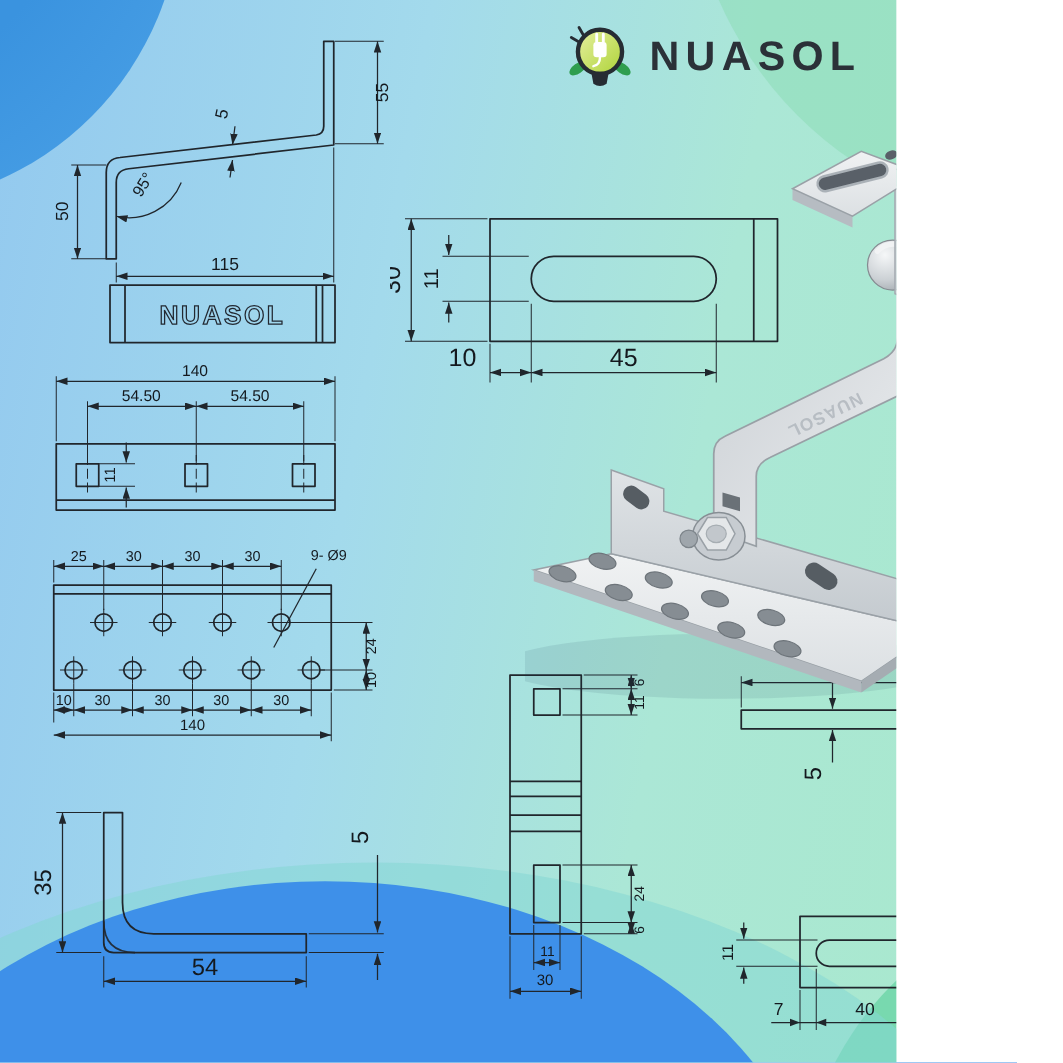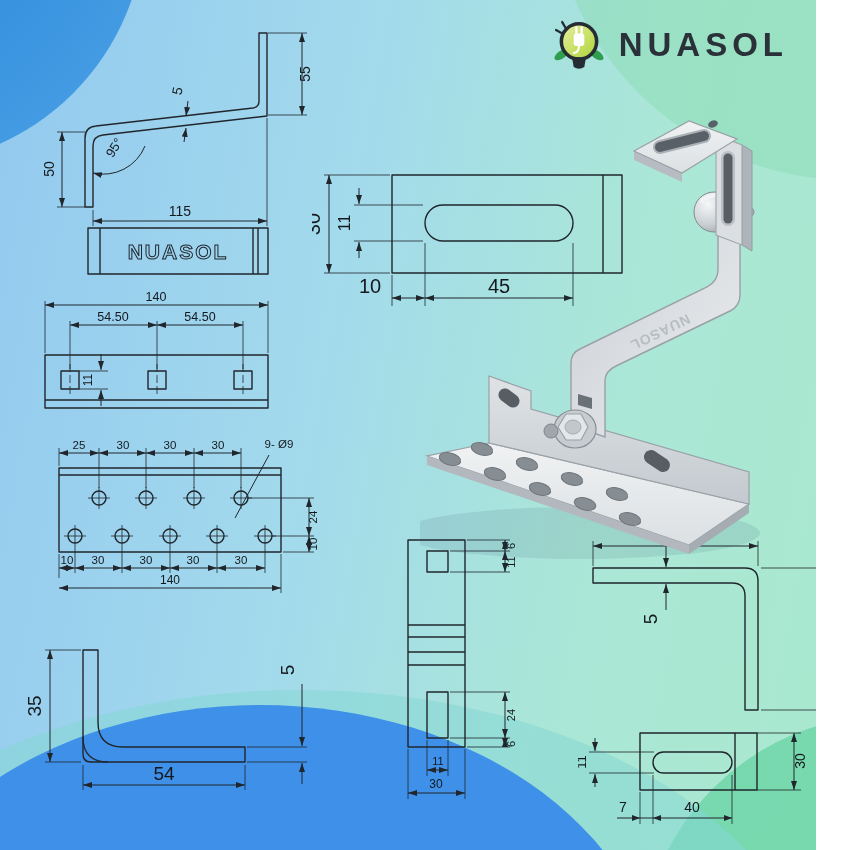--- a/index.html
+++ b/index.html
@@ -1,17 +1,17 @@
 <!DOCTYPE html>
 <html><head>
 <meta charset="utf-8">
 <style>
   html,body{margin:0;padding:0;}
   body{width:850px;height:850px;font-family:"Liberation Sans",sans-serif;}
-  #canvas{position:relative;width:816px;height:850px;overflow:hidden;
+  #canvas{position:relative;width:717px;height:850px;overflow:hidden;
     background:linear-gradient(100deg,#93c9ef 0%,#a3daec 40%,#abe7d6 72%,#a9e8cf 100%);}
   .blob{position:absolute;border-radius:50%;}
   .blob-tl{left:-345px;top:-325px;width:490px;height:490px;
     background:radial-gradient(circle at 35% 35%,#3a93df 55%,#4da3e7 100%);}
   .blob-tr{left:550px;top:-420px;width:600px;height:600px;background:#8adcb4;opacity:.5;}
   .blob-br{left:640px;top:715px;width:500px;height:500px;background:#6bd5a6;opacity:.8;}
   .wave-teal{left:-220px;top:690px;width:1040px;height:660px;background:#85d7d4;opacity:.55;}
   .wave-blue{left:-140px;top:705px;width:800px;height:600px;background:#3e90e9;}
   .drw{position:absolute;}
   .ol{fill:none;stroke:#20262c;stroke-width:1.4;stroke-linejoin:round;}
@@ -148,21 +148,21 @@
         <line class="dl" x1="83" y1="66" x2="83" y2="82" marker-end="url(#arr)"></line>
         <line class="dl" x1="83" y1="118" x2="83" y2="102" marker-end="url(#arr)"></line>
       </g>
       <text class="dim" font-size="12.5" text-anchor="middle" x="138" y="13">140</text>
       <text class="dim" font-size="12.5" text-anchor="middle" x="95" y="33">54.50</text>
       <text class="dim" font-size="12.5" text-anchor="middle" x="182" y="33">54.50</text>
       <text class="dim" font-size="12" text-anchor="middle" transform="rotate(-90 74 92)" x="74" y="92">11</text>
     </svg>
   </div>
 
-  <div class="drw" style="left:26px;top:428px">
+  <div class="drw" style="left:10px;top:428px">
     <svg width="300" height="185" viewBox="0 0 300 185">
       <g>
         <rect class="ol" x="33" y="40" width="222" height="84"></rect>
         <line class="ol" x1="33" y1="47" x2="255" y2="47"></line>
         <g class="ol" stroke-width="1.2">
           <circle cx="73" cy="70" r="7"></circle>
             <circle cx="120" cy="70" r="7"></circle>
             <circle cx="168" cy="70" r="7"></circle>
             <circle cx="215" cy="70" r="7"></circle>
           <circle cx="49" cy="108" r="7"></circle>

